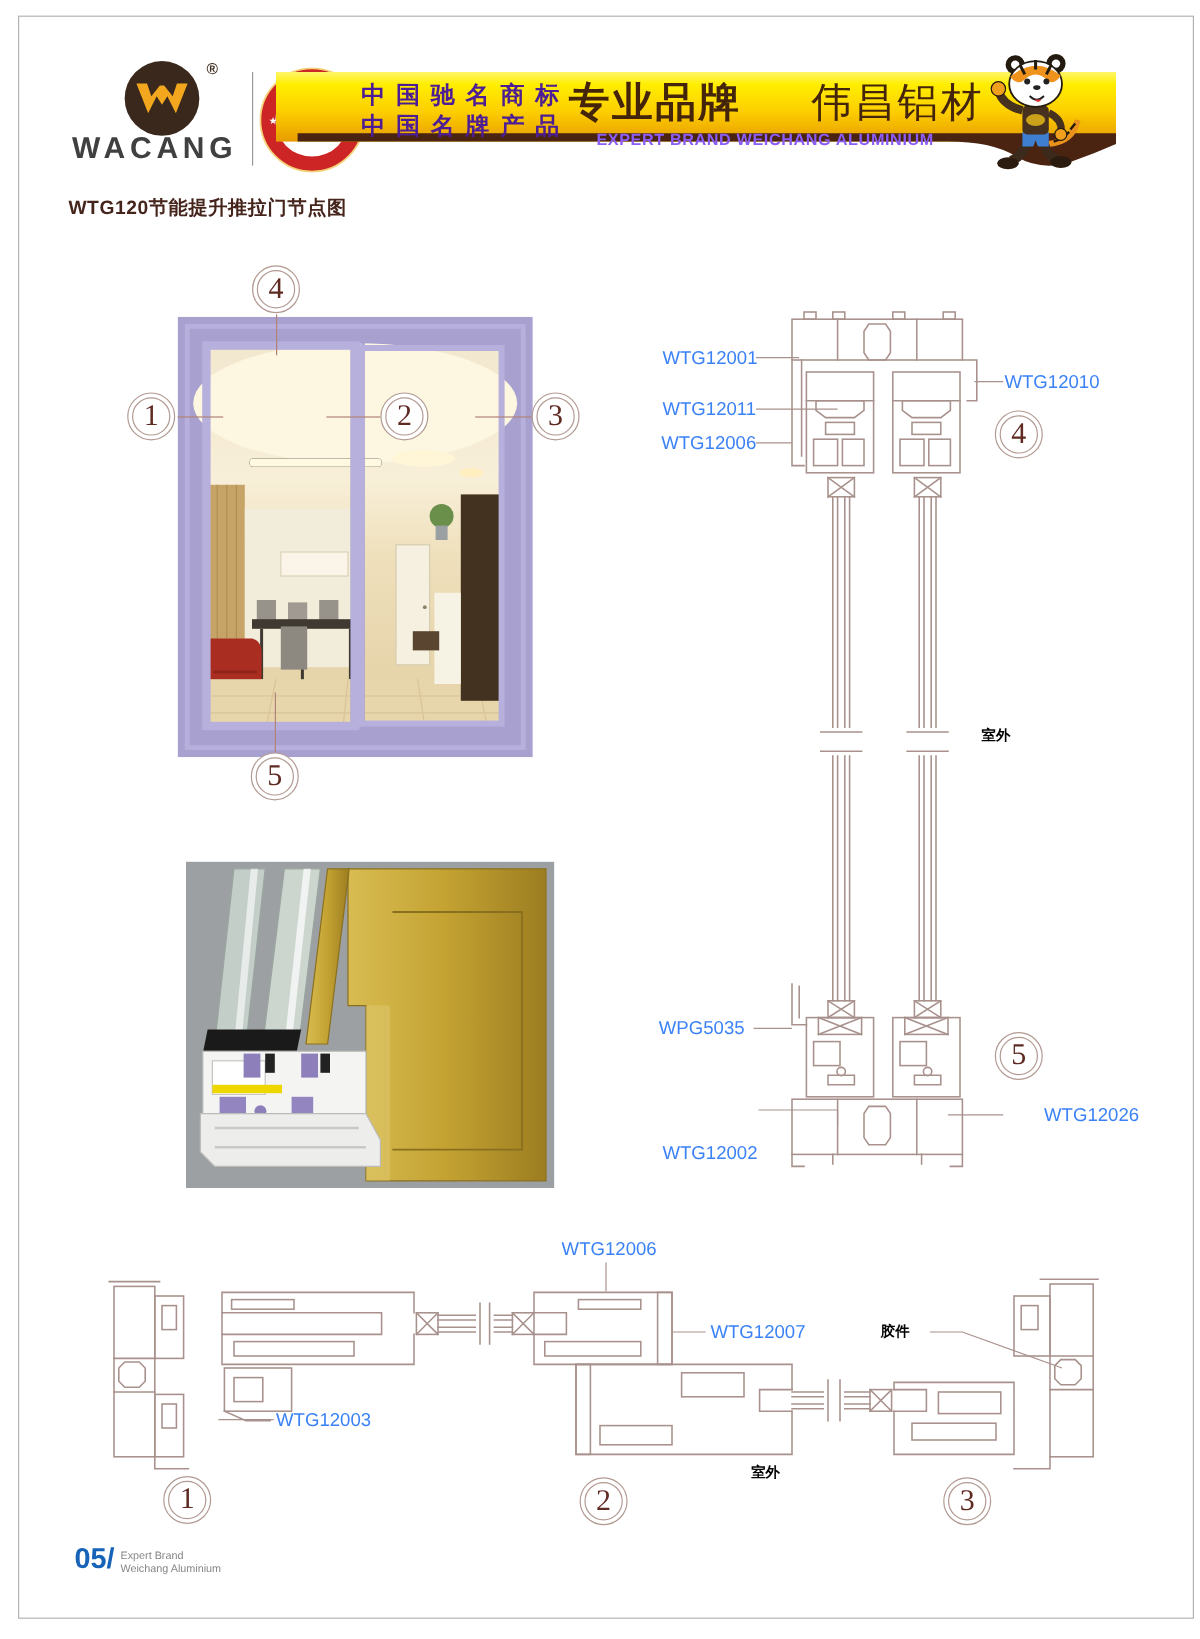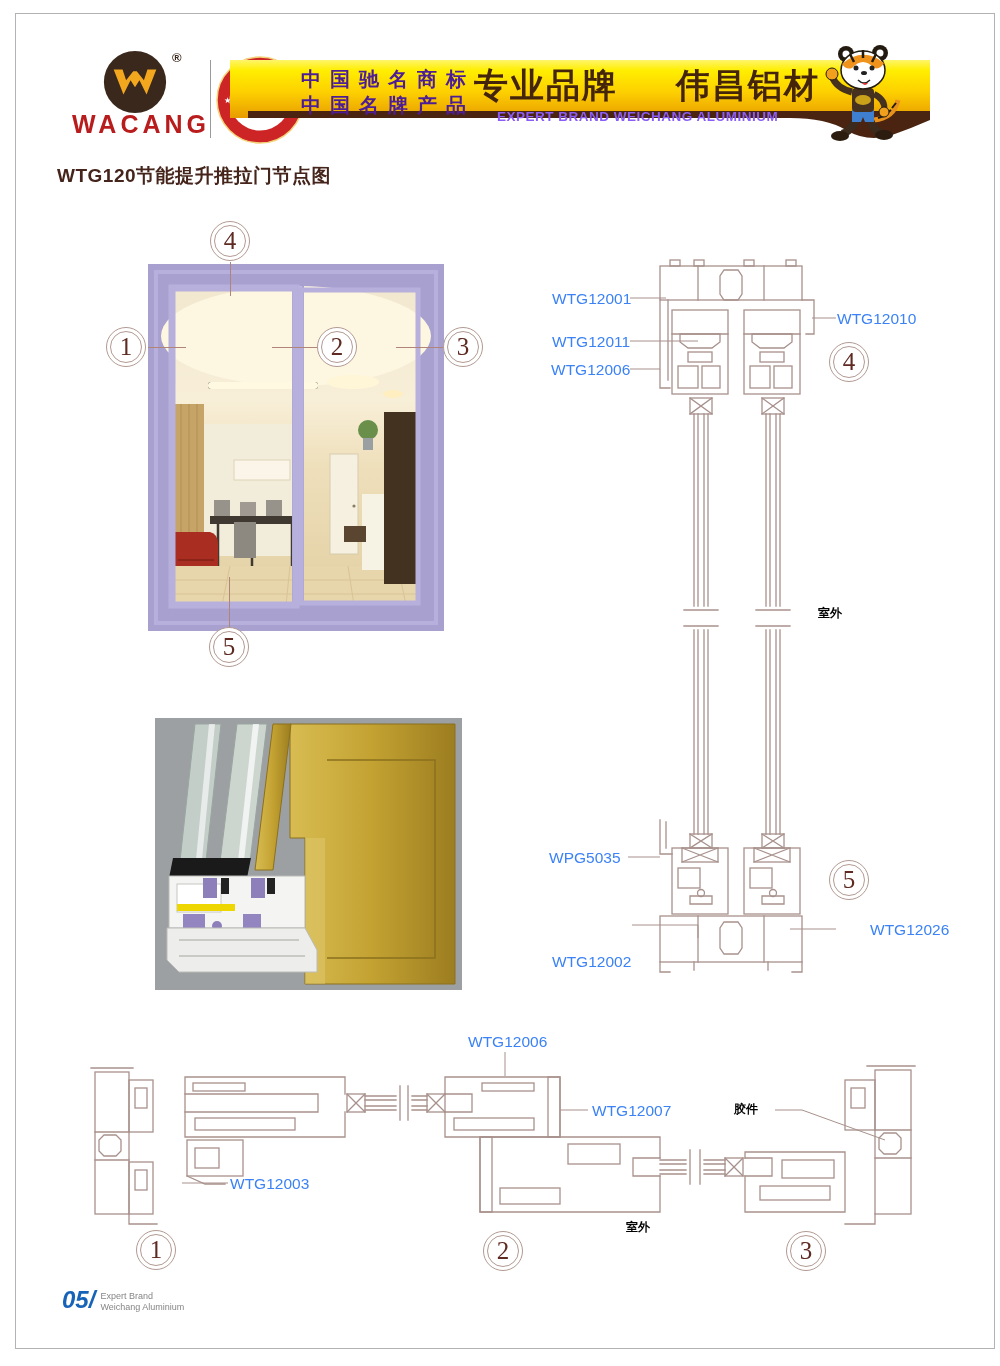--- a/index.html
+++ b/index.html
@@ -3,53 +3,53 @@
 <meta charset="utf-8">
 <style>
   * { margin:0; padding:0; box-sizing:border-box; }
   html,body { width:1000px; height:1366px; background:#fff; font-family:"Liberation Sans","DejaVu Sans",sans-serif; }
   .page { position:relative; width:1000px; height:1366px; background:#fff; overflow:hidden; }
   .page-border { position:absolute; left:15px; top:13px; width:980px; height:1336px; border:1px solid #b3b3b6; }
 
   
   .logo-circle { position:absolute; left:103px; top:50px; width:64px; height:64px; }
   .logo-reg { position:absolute; left:172px; top:50px; font-size:13px; color:#3b2a1e; font-weight:bold; }
-  .logo-word { position:absolute; left:60px; top:110px; width:150px; text-align:right; font-size:25px; font-weight:bold; letter-spacing:4px; color:#b91c1c; }
+  .logo-word { position:absolute; left:60px; top:110px; width:150px; text-align:left; font-size:25px; font-weight:bold; letter-spacing:4px; color:#404040; }
   .hdr-divider { position:absolute; left:210px; top:60px; width:1px; height:78px; background:#9a9a9a; }
   .badge { position:absolute; left:216px; top:56px; width:88px; height:88px; }
   .banner-svg { position:absolute; left:230px; top:56px; width:705px; height:90px; }
   .cn-line { position:absolute; font-size:20px; font-weight:bold; color:#4c1d95; letter-spacing:9px; white-space:nowrap; }
   .cn1 { left:301px; top:66px; } .cn2 { left:301px; top:92px; }
   .slogan-cn { position:absolute; left:474px; top:63px; font-size:34px; font-weight:bold; color:#44250a; letter-spacing:2px; white-space:nowrap; }
-  .brand-cn { position:absolute; left:676px; top:63px; font-size:34px; font-weight:bold; color:#44250a; letter-spacing:2px; white-space:nowrap; }
+  .brand-cn { position:absolute; left:676px; top:63px; font-size:34px; font-weight:normal; color:#44250a; letter-spacing:2px; white-space:nowrap; }
   .slogan-en { position:absolute; left:497px; top:109px; font-size:13.5px; font-weight:bold; color:#8b5cf6; letter-spacing:0.5px; white-space:nowrap; }
   .tiger { position:absolute; left:822px; top:42px; width:82px; height:100px; }
 
-  .doc-title { position:absolute; left:57px; top:163px; font-size:19px; font-weight:bold; color:#45241b; letter-spacing:0.5px; }
+  .doc-title { position:absolute; left:57px; top:163px; font-size:16px; font-weight:bold; color:#45241b; letter-spacing:0.5px; }
 
   
   .photo-svg { position:absolute; left:148px; top:264px; width:296px; height:367px; }
   .circle { position:absolute; width:40px; height:40px; border:1.4px solid #b29a92; border-radius:50%; background:#fff; }
   .circle .inner { position:absolute; inset:3px; border:1px solid #b29a92; border-radius:50%; }
   .circle .num { position:absolute; inset:0; display:flex; align-items:center; justify-content:center; font-family:"Liberation Serif","DejaVu Serif",serif; font-size:25px; color:#5e2a22; }
   .lh { position:absolute; height:1px; background:#b08478; }
   .lv { position:absolute; width:1px; background:#b08478; }
 
   
   .render-svg { position:absolute; left:155px; top:718px; width:307px; height:272px; }
 
   
   .vcad { position:absolute; left:548px; top:248px; width:380px; height:770px; }
   .hcad { position:absolute; left:88px; top:1036px; width:880px; height:200px; }
   .part-label { position:absolute; font-size:15.5px; line-height:18px; color:#3b82f6; white-space:nowrap; }
   .zone-label { position:absolute; font-size:12px; font-weight:bold; color:#000000; white-space:nowrap; }
 
   
   .footer { position:absolute; left:62px; top:1288px; display:flex; align-items:flex-start; }
-  .footer .pno { font-size:24px; font-weight:bold; color:#1763b8; font-style:italic; line-height:24px; }
+  .footer .pno { font-size:24px; font-weight:bold; color:#1763b8; line-height:24px; }
   .footer .cols { margin-left:5px; margin-top:3px; font-size:9px; line-height:11px; color:#868686; }
 </style>
 </head>
 <body>
 
 <div class="page">
   <div class="page-border"></div>
 
   <div>
     <svg class="logo-circle" viewBox="0 0 72 72">

